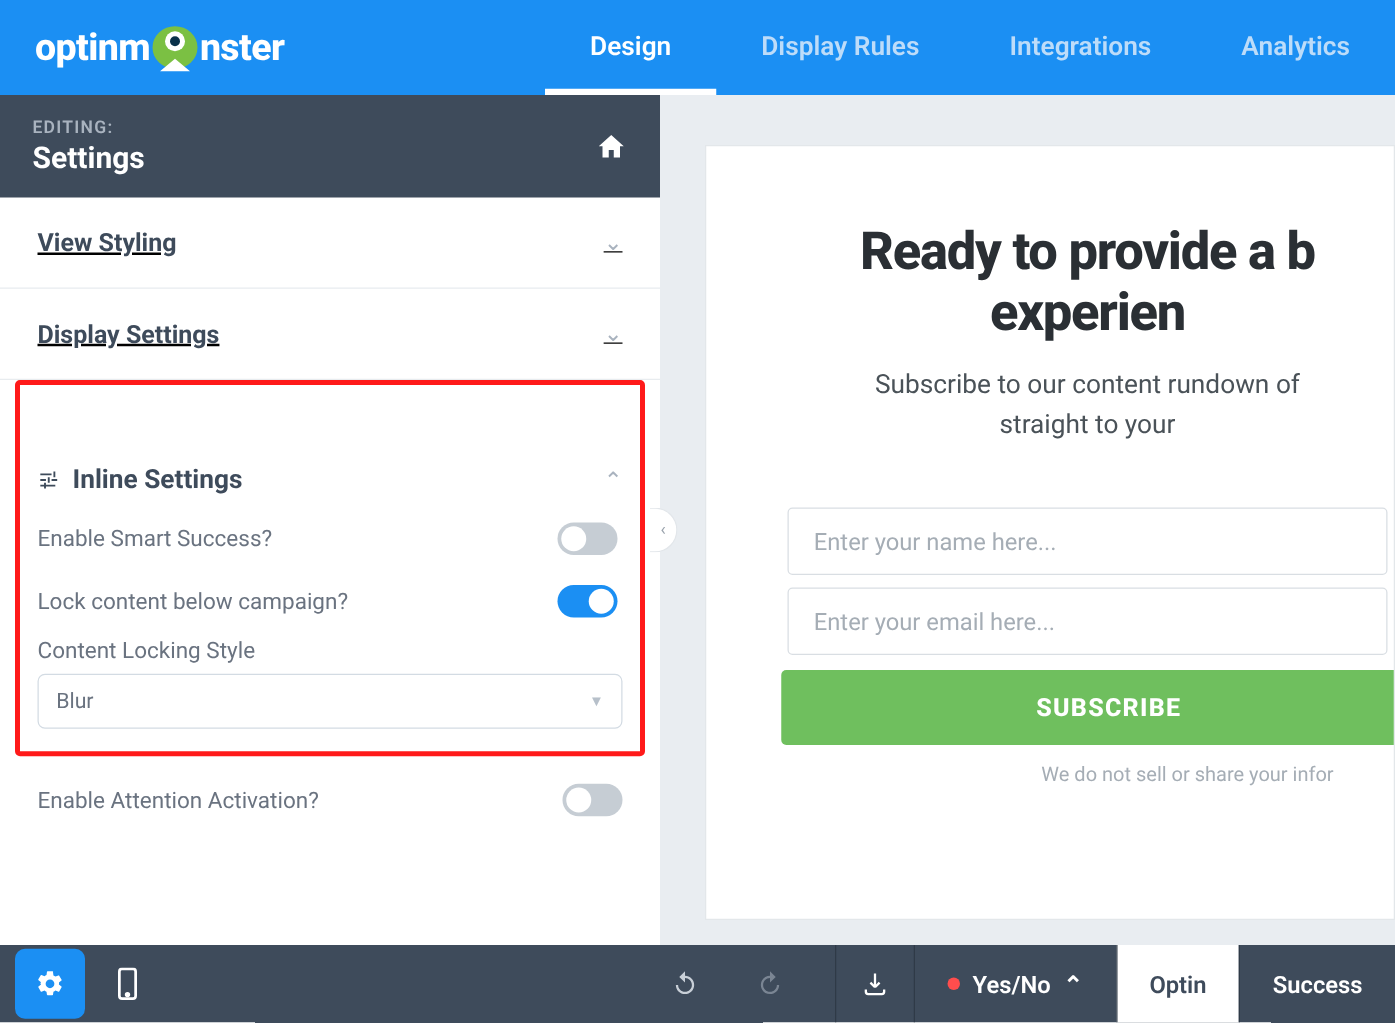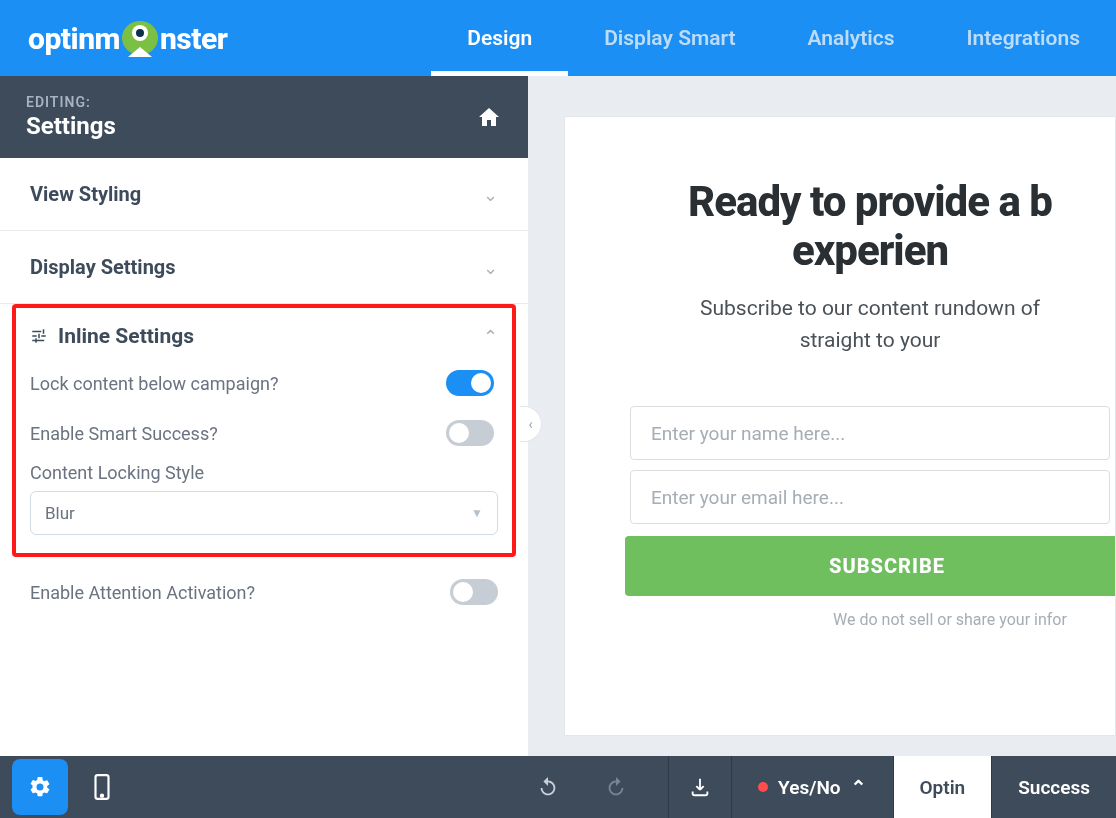--- a/index.html
+++ b/index.html
@@ -21,27 +21,27 @@
 .sidebar { width: 528px; background:#fff; display:flex; flex-direction:column; position:relative; }
 .sidebar-header { background:#3e4b5b; color:#fff; padding: 18px 26px; display:flex; align-items:center; }
 .editing-label { font-size:14px; color:#a9b3bf; letter-spacing:1px; font-weight:600; }
 .editing-title { font-size:24px; font-weight:700; margin-top:2px; }
 .home-icon { margin-left:auto; font-size:24px; cursor:pointer; }
 
 .subtabs { display:flex; height:70px; border-bottom:1px solid #e8ecef; }
 .subtab { flex:1; display:flex; align-items:center; justify-content:center; gap:10px; font-size:19px; font-weight:600; color:#3e4b5b; cursor:pointer; }
 .subtab.inactive { background:#eef1f4; color:#6f7a87; }
 
-.panel { border-bottom:1px solid #e8ecef; }
+.panel { border-bottom:1px solid #e8ecef;text-decoration:underline; }
 .panel-header { display:flex; align-items:center; padding: 24px 30px; cursor:pointer; }
 .panel-title { font-size:20px; font-weight:700; color:#3e4b5b; }
 .panel-chev { margin-left:auto; color:#a9b3bf; font-size:18px; }
 
 .highlight-box { border:4px solid #ff1a1a; margin: 0 12px 8px 12px; border-radius:4px; padding: 0 0 18px 0; }
-.inline-header { display:flex; align-items:center; padding: 16px 14px 8px 14px; gap:10px; }
+.inline-header { display:flex; align-items:center; padding: 16px 14px 8px 14px; gap:10px;margin-top:48px; }
 .inline-title { font-size:21px; font-weight:700; color:#3e4b5b; }
 .sliders-icon { color:#3e4b5b; font-size:18px; }
 
 .setting-row { display:flex; align-items:center; padding: 14px 18px 10px 14px; }
 .setting-label { font-size:18px; color:#6a7380; }
 .toggle { width:48px; height:26px; border-radius:13px; position:relative; margin-left:auto; cursor:pointer; }
 .toggle.off { background:#c6cdd4; }
 .toggle.on { background:#1b8ff3; }
 .toggle::after { content:""; position:absolute; width:20px; height:20px; background:#fff; border-radius:50%; top:3px; }
 .toggle.off::after { left:3px; }
@@ -84,23 +84,23 @@
 <div class="topbar">
   <div class="logo">
     <span>optinm</span>
     <span class="logo-monster">
         <span class="logo-env"></span>
       </span>
     <span>nster</span>
   </div>
   <div class="topnav">
     <div class="topnav-item active">Design</div>
-    <div class="topnav-item">Display Smart</div>
+    <div class="topnav-item">Display Rules</div>
+    <div class="topnav-item">Integrations</div>
     <div class="topnav-item">Analytics</div>
-    <div class="topnav-item">Integrations</div>
   </div>
 </div>
 
 <div class="main">
   <div class="sidebar">
     <div class="sidebar-header">
       <div>
         <div class="editing-label">EDITING:</div>
         <div class="editing-title">Settings</div>
       </div>
@@ -129,27 +129,27 @@
     <div class="highlight-box">
       <div class="inline-header">
         <svg class="sliders-icon" width="18" height="18" viewBox="0 0 24 24" fill="#3e4b5b">
             <path d="M3 5h12v2H3zM17 3h2v6h-2zM3 11h6v2H3zM11 9h2v6h-2zM15 11h6v2h-6zM3 17h16v2H3zM7 15h2v6H7z"></path>
           </svg>
         <div class="inline-title">Inline Settings</div>
         <div class="panel-chev" style="margin-left:auto">⌃</div>
       </div>
 
       <div class="setting-row">
+        <div class="setting-label">Enable Smart Success?</div>
+        <div class="toggle off"></div>
+      </div>
+
+      <div class="setting-row">
         <div class="setting-label">Lock content below campaign?</div>
         <div class="toggle on"></div>
-      </div>
-
-      <div class="setting-row">
-        <div class="setting-label">Enable Smart Success?</div>
-        <div class="toggle off"></div>
       </div>
 
       <div class="field-label">Content Locking Style</div>
       <div class="select">
         <span>Blur</span>
         <span class="select-caret">▼</span>
       </div>
     </div>
 
     <div class="outside-row">

